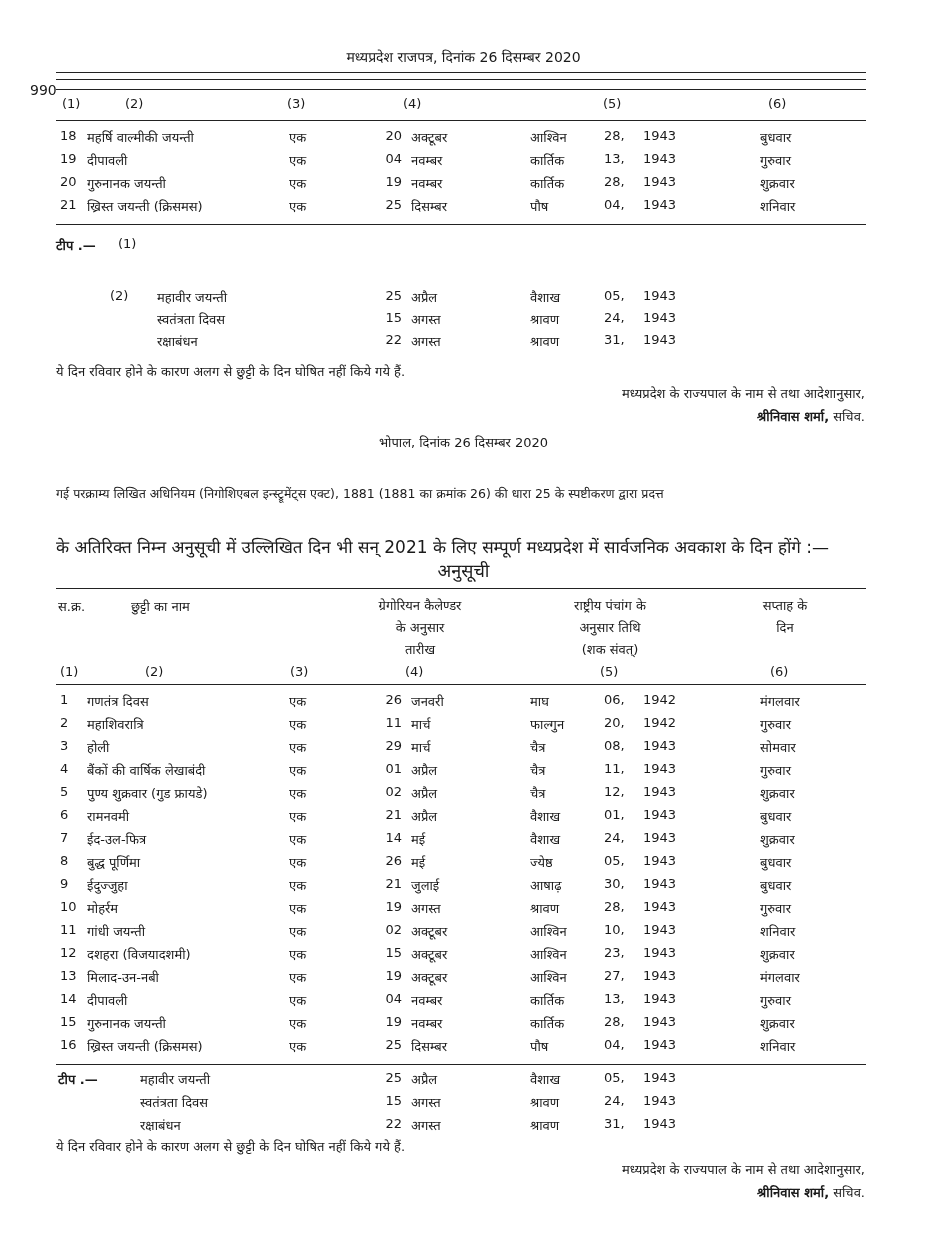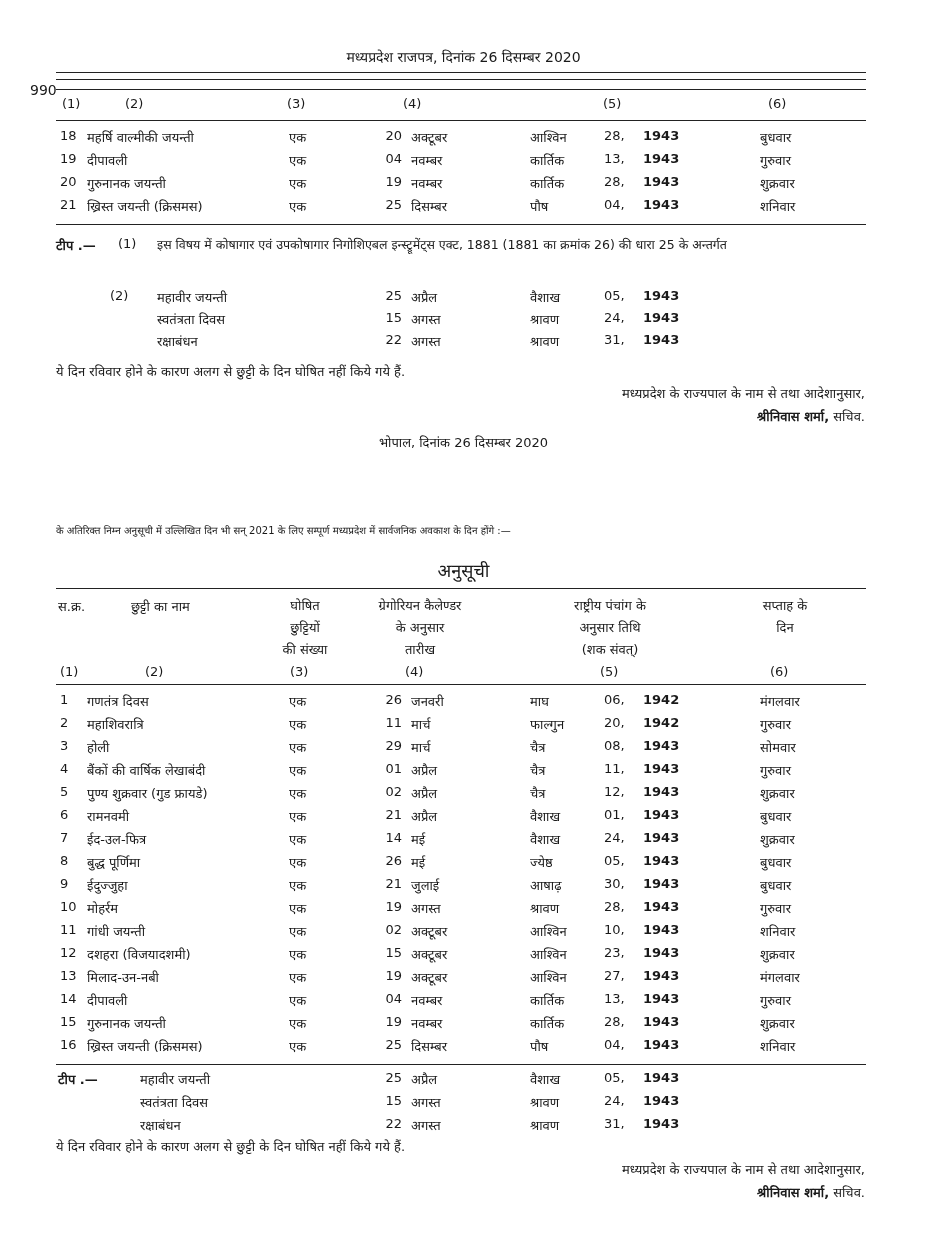--- a/index.html
+++ b/index.html
@@ -16,21 +16,21 @@
   .rule.thin { border-top-width: 1px; }
   .row { position: absolute; left: 0; width: 927px; height: 22px; font-size: 13px; }
   .row span { position: absolute; white-space: nowrap; }
   .c-sn { left: 60px; width: 22px; }
   .c-name { left: 87px; }
   .c-cnt { left: 289px; }
   .c-day { left: 382px; width: 20px; text-align: right; }
   .c-mon { left: 411px; }
   .c-smon { left: 530px; }
   .c-sday { left: 604px; }
-  .c-syr { left: 643px; font-weight: bold; }
+  .c-syr { left: 643px; }
   .c-wk { left: 760px; }
   .note-label { font-weight: bold; }
   .sig1 { right: 62px; font-size: 13px; }
   .sig2 { right: 62px; font-size: 13px; }
   .sig2 b { font-weight: bold; }
   .center { left: 0; width: 927px; text-align: center; }
   .sched-title { font-size: 18px; }
   .th { position: absolute; text-align: center; font-size: 13px; line-height: 22px; white-space: nowrap; }
 </style>
 </head>
@@ -95,21 +95,20 @@
     <span class="c-mon">दिसम्बर</span>
     <span class="c-smon">पौष</span>
     <span class="c-sday">04,</span>
     <span class="c-syr">1943</span>
     <span class="c-wk">शनिवार</span>
   </div>
   <div class="rule thin" style="top:224px;"></div>
 
   <span class="abs note-label" style="left:56px; top:236px;">टीप .—</span>
   <span class="abs" style="left:118px; top:236px;">(1)</span>
-  <span class="abs" style="left:157px; top:236px; font-size:12.5px;">इस विषय में कोषागार एवं उपकोषागार निगोशिएबल इन्स्ट्रूमेंट्स एक्ट, 1881 (1881 का क्रमांक 26) की धारा 25 के अन्तर्गत</span>
 
   <span class="abs" style="left:110px; top:288px;">(2)</span>
   <div class="row" style="top:288px;">
     <span style="left:157px;">महावीर जयन्ती</span>
     <span class="c-day">25</span>
     <span class="c-mon">अप्रैल</span>
     <span class="c-smon">वैशाख</span>
     <span class="c-sday">05,</span>
     <span class="c-syr">1943</span>
   </div>
@@ -128,32 +127,28 @@
     <span class="c-smon">श्रावण</span>
     <span class="c-sday">31,</span>
     <span class="c-syr">1943</span>
   </div>
   <span class="abs" style="left:56px; top:362px;">ये दिन रविवार होने के कारण अलग से छुट्टी के दिन घोषित नहीं किये गये हैं.</span>
 
   <span class="abs sig1" style="top:384px;">मध्यप्रदेश के राज्यपाल के नाम से तथा आदेशानुसार,</span>
   <span class="abs sig2" style="top:407px;"><b>श्रीनिवास शर्मा,</b> <span>सचिव.</span></span>
 
   <span class="abs center" style="top:433px;">भोपाल, दिनांक 26 दिसम्बर 2020</span>
-  <span class="abs" style="left:56px; top:523px; font-size:10px;">के अतिरिक्त निम्न अनुसूची में उल्लिखित दिन भी सन् 2021 के लिए सम्पूर्ण मध्यप्रदेश में सार्वजनिक अवकाश के दिन होंगे :—</span>
+  <span class="abs" style="left:56px; top:485px; font-size:12.5px;">गई परक्राम्य लिखित अधिनियम (निगोशिएबल इन्स्ट्रूमेंट्स एक्ट), 1881 (1881 का क्रमांक 26) की धारा 25 के स्पष्टीकरण द्वारा प्रदत्त</span>
+  <span class="abs" style="left:56px; top:535px; font-size:17px;">के अतिरिक्त निम्न अनुसूची में उल्लिखित दिन भी सन् 2021 के लिए सम्पूर्ण मध्यप्रदेश में सार्वजनिक अवकाश के दिन होंगे :—</span>
   <span class="abs center sched-title" style="top:558px;">अनुसूची</span>
 
   <div class="rule" style="top:588px;"></div>
 
   <span class="abs" style="left:58px; top:597px;">स.क्र.</span>
   <span class="abs" style="left:131px; top:597px;">छुट्टी का नाम</span>
-  <div class="th" style="left:270px; width:70px; top:595px;">
-    <div>घोषित</div>
-    <div>छुट्टियों</div>
-    <div>की संख्या</div>
-  </div>
   <div class="th" style="left:540px; width:140px; top:595px;">
     <div>राष्ट्रीय पंचांग के</div>
     <div>अनुसार तिथि</div>
     <div>(शक संवत्)</div>
   </div>
   <div class="th" style="left:355px; width:130px; top:595px;">
     <div>ग्रेगोरियन कैलेण्डर</div>
     <div>के अनुसार</div>
     <div>तारीख</div>
   </div>

